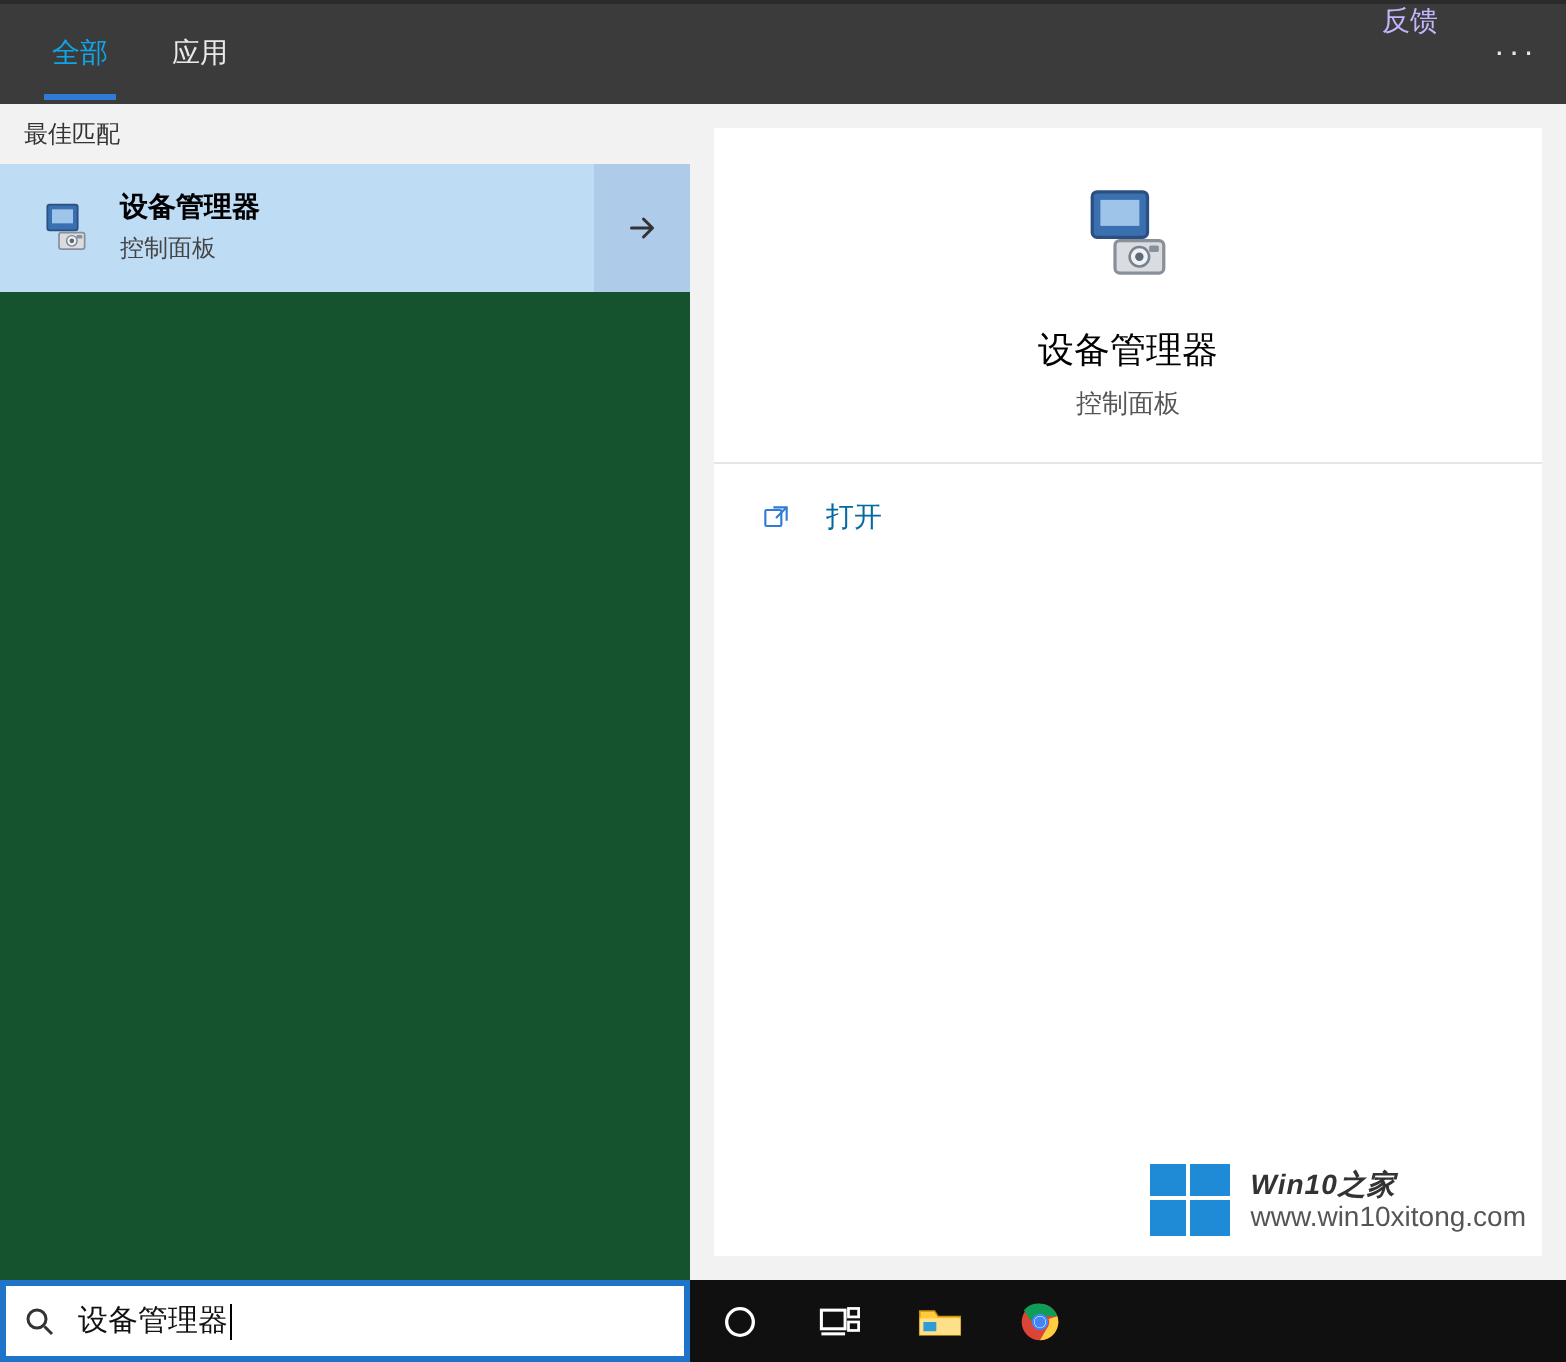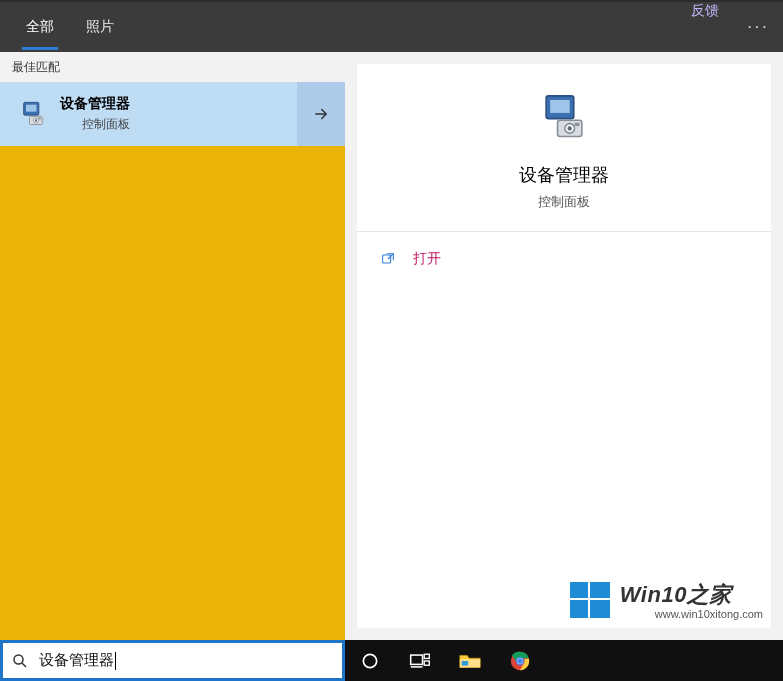--- a/index.html
+++ b/index.html
@@ -13,38 +13,38 @@
     display: flex; align-items: stretch;
     color: #fff; font-size: 14px;
     border-top: 2px solid #2b2b2b;
   }
   .tabbar .tabs { display: flex; align-items: stretch; padding-left: 10px; }
   .tab {
     display: flex; align-items: center; justify-content: center;
     padding: 0 16px; height: 100%; cursor: pointer; position: relative;
     color: #e8e8e8;
   }
-  .tab.active { color: #ffffff; }
+  .tab.active { color: #0ea5e9; }
   .tab.active::after {
     content: ""; position: absolute; left: 12px; right: 12px; bottom: 2px;
     height: 3px; background: #2e7cd6;
   }
   .tab .drop-caret { margin-left: 6px; font-size: 10px; color: #cfcfcf; }
   .tabbar .spacer { flex: 1; }
   .feedback { display:flex;padding:0 14px;color:#c4b5fd;cursor:pointer; }
   .more-btn { display:flex;align-items:center;padding:0 14px;color:#e8e8e8;cursor:pointer;font-size:16px;letter-spacing:2px; }
 
   
   .body {
     position:absolute; top:52px; left:0; right:0; bottom:41px;
     display:flex; background:#f2f2f2;
   }
 
   
-  .left-col { width:345px; background:#eab308; display:flex; flex-direction:column;text-align:right; }
+  .left-col { width:345px; background:#14532d; display:flex; flex-direction:column; }
   .section-header {
     height:30px; display:flex; align-items:center;
     padding:0 12px; font-size:12px; color:#333; background:#f2f2f2;
   }
   .result-item {
     height:64px; background:#bfdcf5;
     display:flex; align-items:center; position:relative;
   }
   .result-item .ico {
     width:38px; height:38px; margin-left:14px; display:flex;align-items:center;justify-content:center;
@@ -67,33 +67,33 @@
     position:relative;
   }
   .preview-top { display:flex; flex-direction:column; align-items:center; padding-top:25px; padding-bottom:20px; }
   .preview-icon { width:56px; height:56px; display:flex;align-items:center;justify-content:center; }
   .preview-icon svg { width:52px; height:52px; }
   .preview-title { margin-top:18px; font-size:18px; color:#000; }
   .preview-sub   { margin-top:6px; font-size:13px; color:#555; }
   .hr { height:1px; background:#e5e5e5; width:100%; }
   .action-list { padding:10px 0; }
   .action-row {
-    display:flex; align-items:center; padding:8px 20px; font-size:14px; color:#be185d; cursor:pointer;
+    display:flex; align-items:center; padding:8px 20px; font-size:14px; color:#0369a1; cursor:pointer;
   }
   .action-row .a-ico { width:22px; display:flex; justify-content:center; margin-right:14px; color:#2e7cd6; }
   .action-row .a-ico svg { width:16px;height:16px; stroke:#2e7cd6; fill:none; stroke-width:1.6; }
 
   
   .watermark {
     position:absolute; right:8px; bottom:4px; display:flex; align-items:center;
   }
   .watermark svg { width:48px; height:48px; }
   .wm-texts { margin-left:6px; color:#333; }
-  .wm-line1 { font-size:22px; font-weight:700; font-style:italic; letter-spacing:0.5px; }
-  .wm-line2 { font-size:11px; color:#555; margin-top:-2px;margin-left:35px; }
+  .wm-line1 { font-size:14px; font-weight:700; font-style:italic; letter-spacing:0.5px; }
+  .wm-line2 { font-size:14px; color:#555; margin-top:-2px; }
 
   
   .bottom {
     position:absolute; left:0; right:0; bottom:0; height:41px; display:flex;
   }
   .searchbox {
     width:345px; height:41px; background:#fff;
     border:3px solid #1f73c9; display:flex; align-items:center;
     padding:0 8px; cursor:text;
   }
@@ -118,21 +118,21 @@
 <body>
 
 <div class="root">
 
   <div class="tabbar">
     <div class="tabs">
       <div class="tab active">
           <span>全部</span>
         </div>
       <div class="tab">
-          <span>照片</span>
+          <span>应用</span>
         </div>
     </div>
     <div class="spacer"></div>
     <div class="feedback">
         <span>反馈</span>
       </div>
     <div class="more-btn">
         <span>···</span>
       </div>
   </div>

